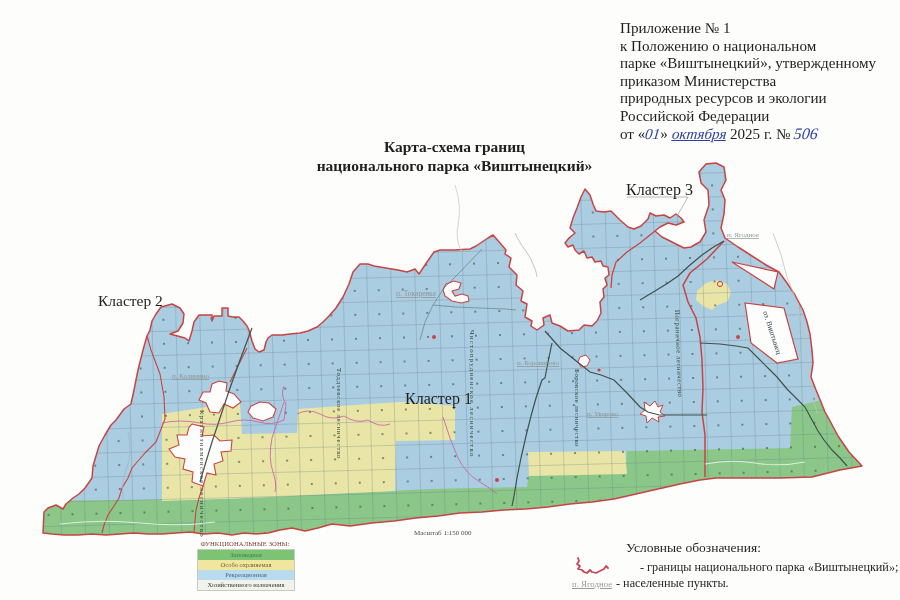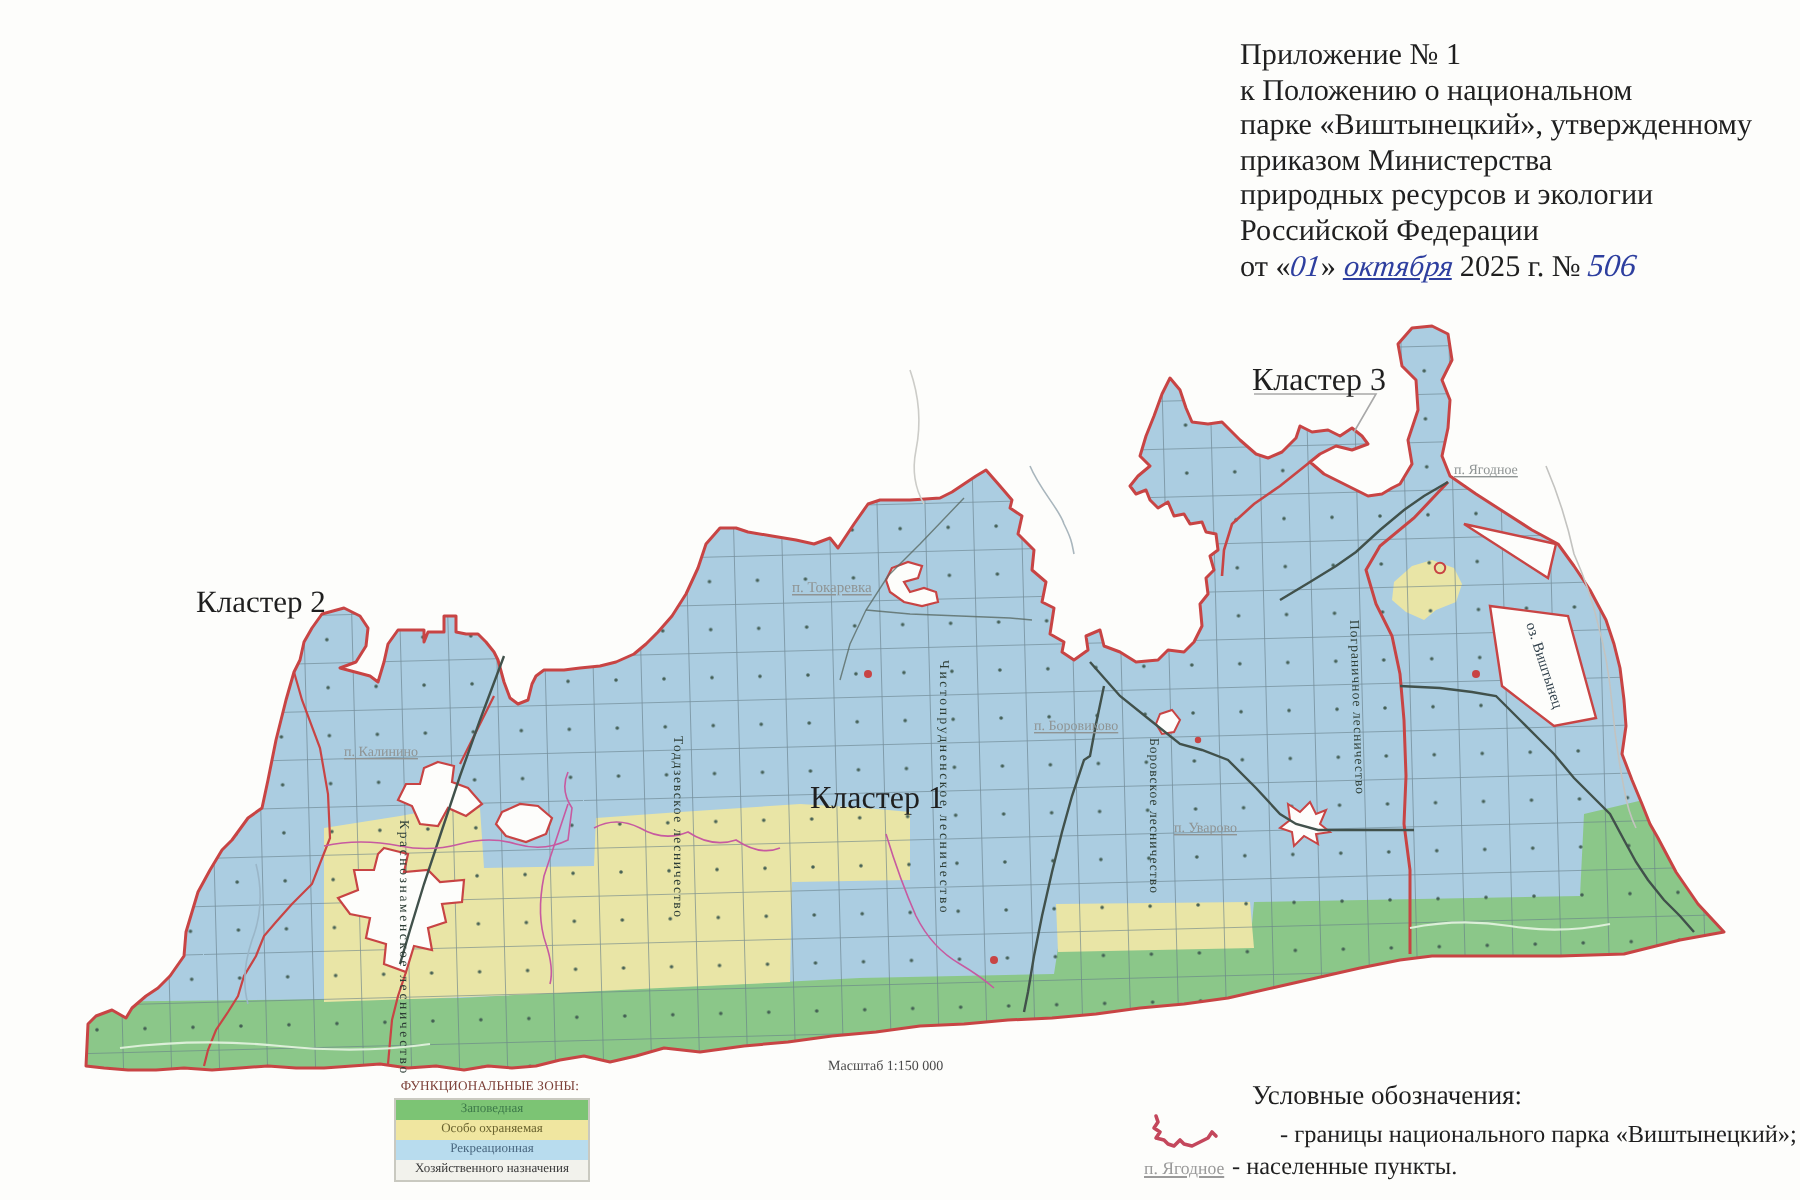--- a/index.html
+++ b/index.html
@@ -142,20 +142,23 @@
 <div class="abs" style="left:620px;top:20px;width:285px;font-size:15.1px;line-height:17.5px;">
 Приложение № 1<br>
 к Положению о национальном<br>
 парке «Виштынецкий», утвержденному<br>
 приказом Министерства<br>
 природных ресурсов и экологии<br>
 Российской Федерации<br>
 от «<span class="hw">01</span>» <span class="hw" style="text-decoration:underline">октября</span> 2025 г. № <span class="hw" style="font-size:16px">506</span>
 </div>
 
+<div class="abs" style="left:287px;top:137px;width:335px;text-align:center;font-weight:bold;font-size:15.5px;line-height:19px;">
+Карта-схема границ<br>национального парка «Виштынецкий»
+</div>
 
 <div class="abs" style="left:197px;top:540px;width:96px;text-align:center;font-size:6.6px;letter-spacing:0.1px;color:#7c4038;white-space:nowrap;">ФУНКЦИОНАЛЬНЫЕ ЗОНЫ:</div>
 
 <div class="abs" style="left:197px;top:549px;width:96px;border:0.5px solid #c9c9c0;font-size:6.5px;text-align:center;">
 
   <div style="background:#7cc474;height:10px;line-height:10px;color:#3e7a4a;">Заповедная</div>
 
   <div style="background:#f0e6a0;height:10px;line-height:10px;color:#6b6430;">Особо охраняемая</div>
 
   <div style="background:#b8dcee;height:10px;line-height:10px;color:#4a6880;">Рекреационная</div>

